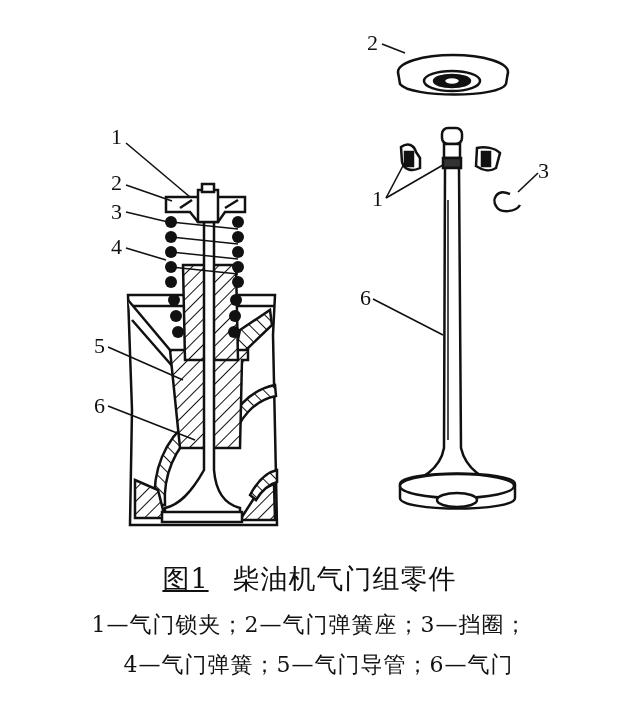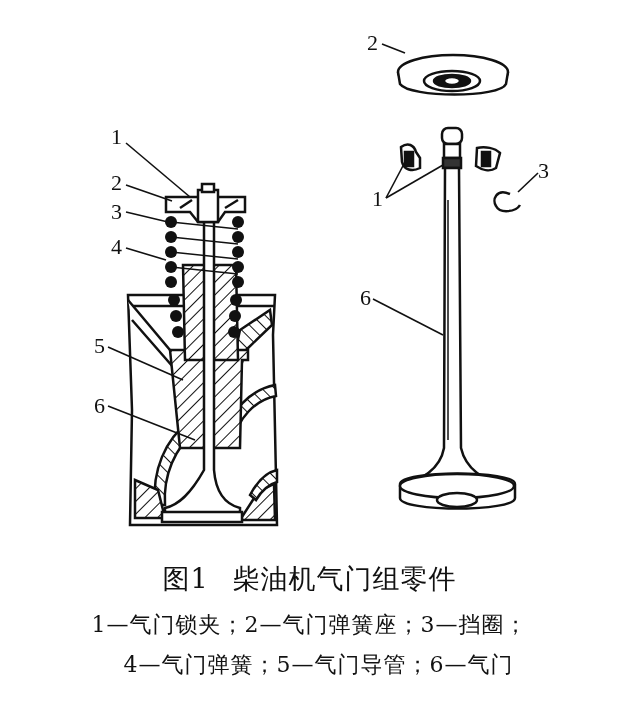--- a/index.html
+++ b/index.html
@@ -3,21 +3,21 @@
 <meta charset="utf-8">
 <style>
   html, body { margin: 0; padding: 0; background: #ffffff; }
   body { width: 619px; height: 702px; position: relative; overflow: hidden;
          font-family: "DejaVu Serif", "Liberation Serif", serif; color: #111; }
   #figure { position: absolute; left: 0; top: 0; width: 619px; height: 560px; }
   .lbl { position: absolute; font-family: "Liberation Serif", "DejaVu Serif", serif;
          font-size: 22px; line-height: 22px; color: #111; }
   .caption-title { position: absolute; top: 562px; left: 0; width: 619px; text-align: center;
          font-size: 27px; line-height: 34px; letter-spacing: 1px; }
-  .caption-title .num { margin-right: 24px; }
+  .caption-title .num { margin-right: 24px; text-decoration: underline; }
   .caption-line { position: absolute; left: 0; width: 619px; text-align: center;
          font-size: 22px; line-height: 30px; letter-spacing: 1px; }
   #cap1 { top: 610px; }
   #cap2 { top: 650px; padding-left: 9px; }
 </style>
 </head>
 <body>
 
 <div id="figure">
   <svg width="619" height="560" viewBox="0 0 619 560" xmlns="http://www.w3.org/2000/svg">

